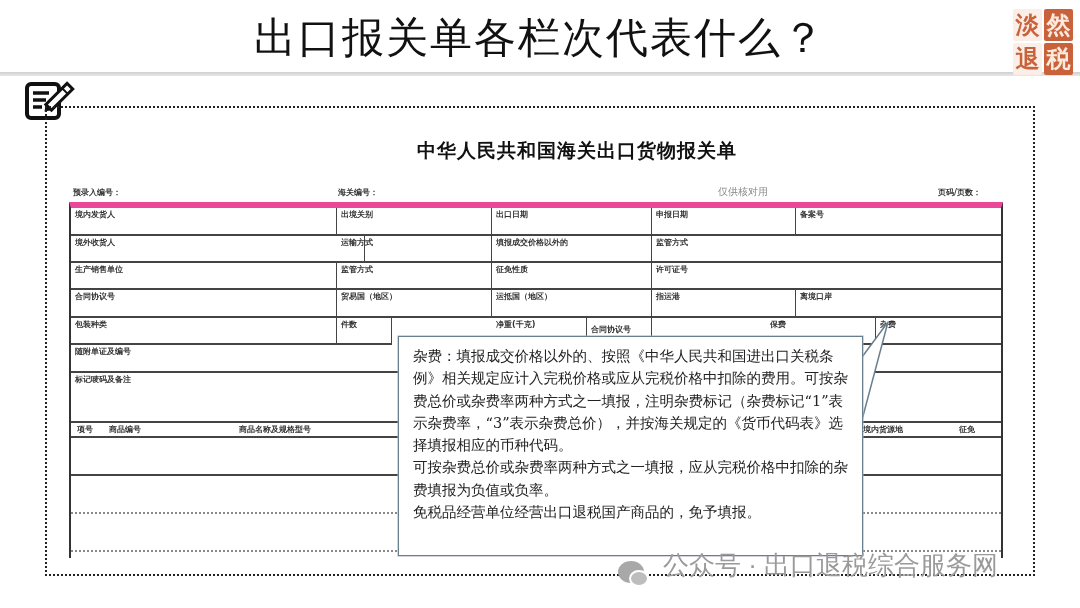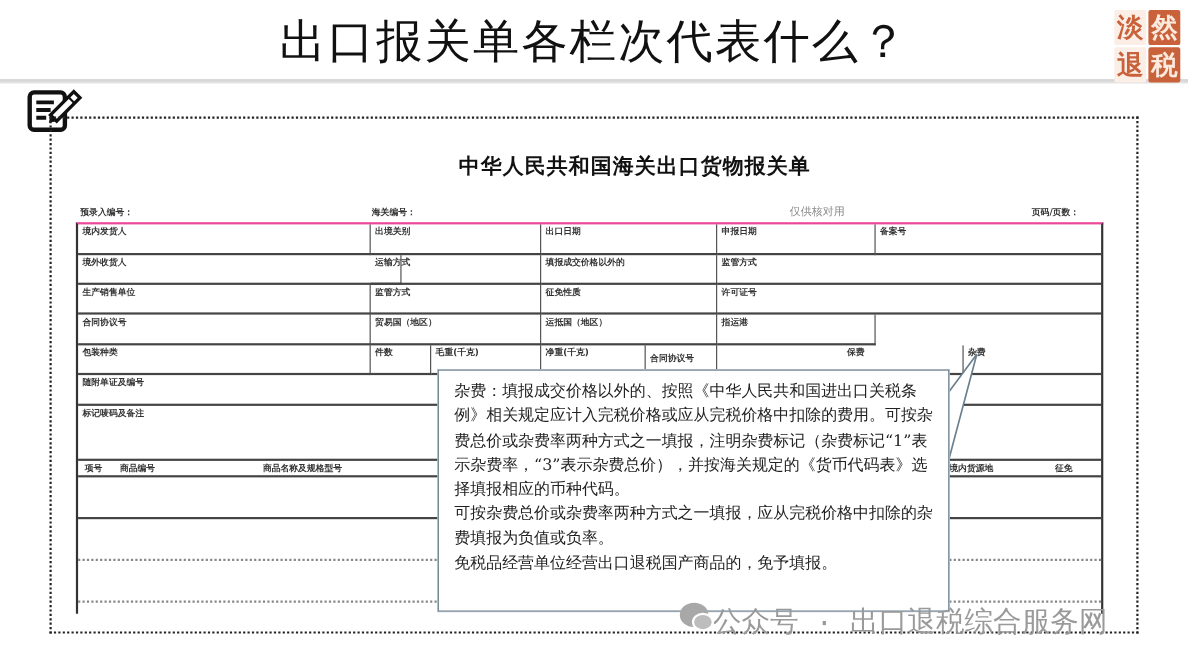--- a/index.html
+++ b/index.html
@@ -40,21 +40,21 @@
     font-family: "DejaVu Sans", sans-serif; font-weight: bold; font-size: 19px; letter-spacing: 1px; margin-left: 37px;
   }
   .meta {
     position: absolute; top: 187px; font-family: "DejaVu Sans", sans-serif;
     font-size: 8px; font-weight: bold; color: #333;
   }
   .meta.light { font-weight: normal; font-family: Liberation Mono, monospace; font-size: 10px; color: #888; top: 185px; }
 
   .form {
     position: absolute; left: 69px; top: 202px; width: 934px; height: 356px;
-    border-left: 2px solid #333; border-right: 2px solid #333; border-top: 2px solid #ec4899;
+    border-left: 2px solid #333; border-right: 2px solid #333; border-top: 6px solid #ec4899;
   }
   .cell {
     position: absolute; border-right: 1.5px solid #444; border-bottom: 2px solid #444;
     font-family: "DejaVu Sans", sans-serif; font-size: 8px; font-weight: bold; color: #333;
     padding: 1px 4px;
   }
   .cell.last { border-right: none; }
   .row-line { position: absolute; left: 0; width: 100%; border-bottom: 2px solid #444; }
   .row-line.dotted { border-bottom: 2px dotted #888; }
 
@@ -63,21 +63,21 @@
     background: #fff; border: 1.5px solid #6a7f8e; padding: 8px 10px 0 14px;
     font-size: 14.5px; line-height: 22.3px; color: #222;
     font-family: "DejaVu Serif", "Liberation Serif", serif;
     box-shadow: 0 0 0 0.5px #aab;
   }
   .callout p { margin: 0; }
   .pointer { position: absolute; left: 0; top: 0; width: 1080px; height: 608px; pointer-events: none; }
 
   .watermark {
     position: absolute; left: 618px; top: 548px; font-size: 26px; color: #9a9a9a;
-    font-family: Liberation Mono, monospace; display: flex; align-items: flex-start; gap: 4px;
+    font-family: Liberation Sans, sans-serif; display: flex; align-items: flex-end; gap: 19px;
   }
   .wm-icon {
     width: 26px; height: 22px; border-radius: 50%; background: #a8a8a8; position: relative;
   }
   .wm-icon::after {
     content: ""; position: absolute; left: 11px; top: 9px; width: 16px; height: 13px;
     border-radius: 50%; background: #bdbdbd; border: 2px solid #fff;
   }
 </style>
 </head>
@@ -128,24 +128,24 @@
 
   <div class="cell" style="left:0;top:55px;width:266px;height:27px">生产销售单位</div>
   <div class="cell" style="left:266px;top:55px;width:155px;height:27px">监管方式</div>
   <div class="cell" style="left:421px;top:55px;width:160px;height:27px">征免性质</div>
   <div class="cell last" style="left:581px;top:55px;width:349px;height:27px">许可证号</div>
 
   <div class="cell" style="left:0;top:82px;width:266px;height:28px">合同协议号</div>
   <div class="cell" style="left:266px;top:82px;width:155px;height:28px">贸易国（地区）</div>
   <div class="cell" style="left:421px;top:82px;width:160px;height:28px">运抵国（地区）</div>
   <div class="cell" style="left:581px;top:82px;width:144px;height:28px">指运港</div>
+  <div class="cell last" style="left:725px;top:82px;width:205px;height:28px">离境口岸</div>
 
   <div class="cell" style="left:0;top:110px;width:266px;height:27px">包装种类</div>
   <div class="cell" style="left:266px;top:110px;width:55px;height:27px">件数</div>
-  <div class="cell" style="left:321px;top:110px;width:100px;height:27px">毛重(千克)</div>
   <div class="cell" style="left:421px;top:110px;width:95px;height:27px">净重(千克)</div>
   <div class="cell" style="left:516px;top:110px;width:65px;height:27px;padding-top:6px">合同协议号</div>
   <div class="cell" style="left:695px;top:110px;width:110px;height:27px">保费</div>
   <div class="cell last" style="left:805px;top:110px;width:125px;height:27px">杂费</div>
 
   <div class="cell last" style="left:0;top:137px;width:930px;height:28px">随附单证及编号</div>
 
   <div class="cell last" style="left:0;top:165px;width:930px;height:50px">标记唛码及备注</div>
 
   <div class="cell last" style="left:0;top:215px;width:930px;height:15px;border-right:none">

